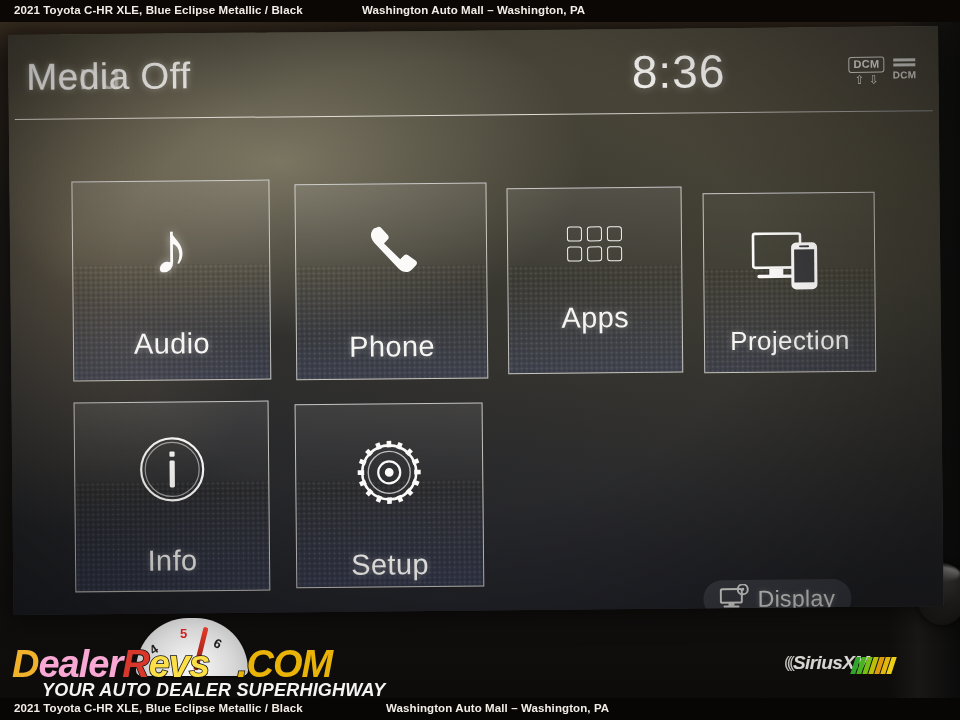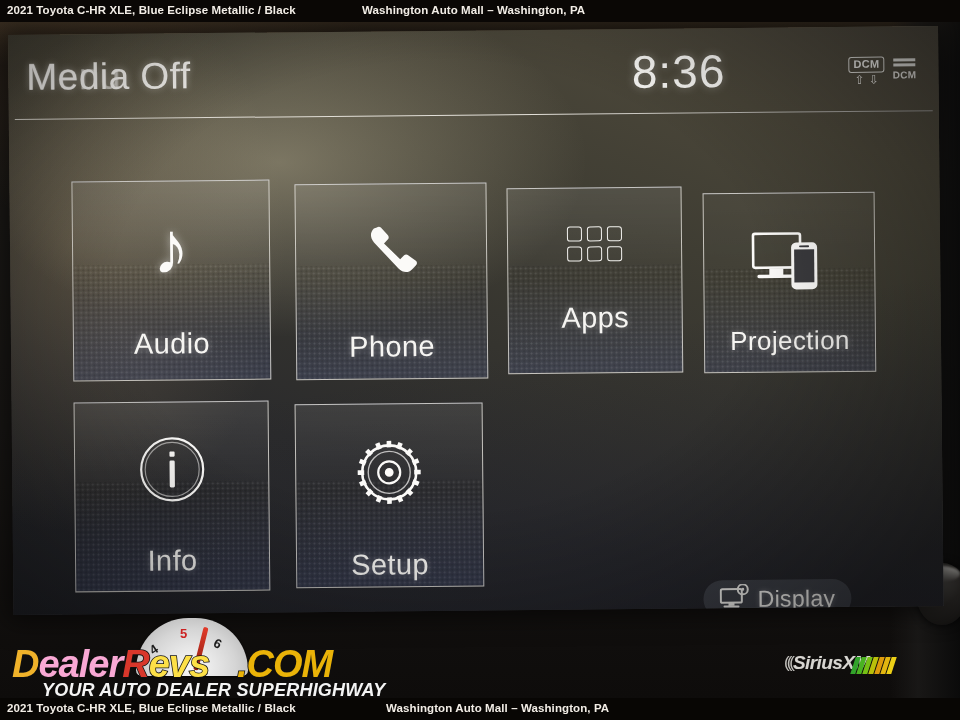--- a/index.html
+++ b/index.html
@@ -32,21 +32,21 @@
     font-size: 11.5px;
     font-weight: bold;
     letter-spacing: .1px;
     white-space: nowrap;
     z-index: 40;
   }
   .caption-bar.top { top: 0; }
   .caption-bar.bottom { top: 698px; background: #080604; }
   .caption-bar .c-vehicle {
     position: absolute;
-    left: 7px;
+    left: 14px;
     top: 4px;
   }
   .caption-bar .c-dealer {
     position: absolute;
     left: 362px;
     top: 4px;
   }
   .caption-bar.bottom .c-dealer { left: 386px; }
 
   

